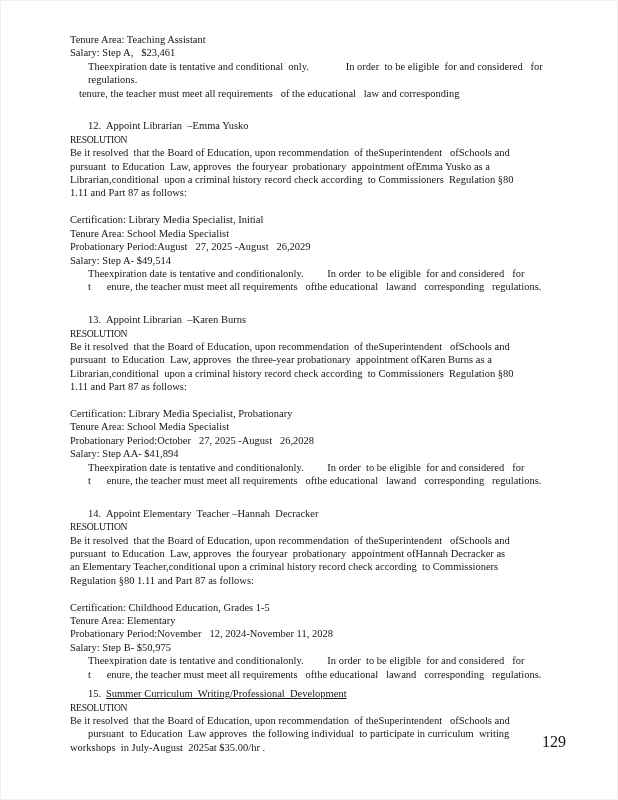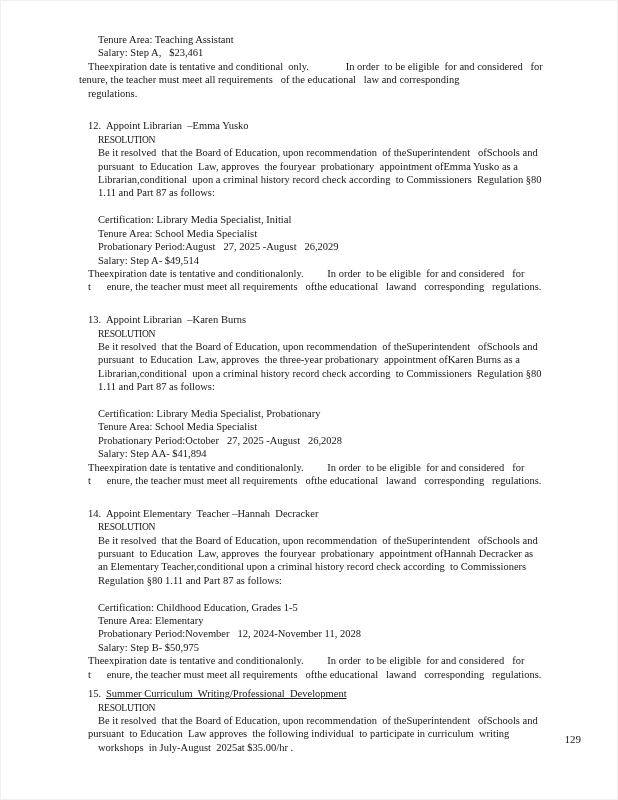--- a/index.html
+++ b/index.html
@@ -23,51 +23,51 @@
     top: 33px;
     left: 0;
     width: 100%;
   }
   .line {
     white-space: pre;
     line-height: 13.4px;
     min-height: 13.4px;
   }
   .i0 { padding-left: 88px; }
-  .i1 { padding-left: 98px; }
+  .i1 { padding-left: 70px; }
   .i2 { padding-left: 79px; }
   .num {
     display: inline-block;
     min-width: 18px;
     margin-top: 6px;
   }
   .res {
     font-size: 9.6px;
     letter-spacing: -0.3px;
   }
   .u { text-decoration: underline; }
   .pageno {
     position: absolute;
     top: 733px;
-    right: 37px;
-    font-size: 11px;
+    right: 52px;
+    font-size: 16px;
     color: #161616;
     font-family: Liberation Serif, serif;
   }
 </style>
 </head>
 <body>
 
 <div class="page">
   <div class="content">
       <div class="line i1"><span>Tenure Area: Teaching Assistant</span></div>
       <div class="line i1"><span>Salary: Step A,   $23,461</span></div>
       <div class="line i0"><span>Theexpiration date is tentative and conditional  only.              In order  to be eligible  for and considered   for</span></div>
+      <div class="line i0"><span>regulations.</span></div>
       <div class="line i2"><span>tenure, the teacher must meet all requirements   of the educational   law and corresponding</span></div>
-      <div class="line i0"><span>regulations.</span></div>
       <div class="line i1">&nbsp;</div>
       <div class="line i0"><span class="num">12. </span><span>Appoint Librarian  –Emma Yusko</span></div>
       <div class="line i1 res"><span>RESOLUTION</span></div>
       <div class="line i1"><span>Be it resolved  that the Board of Education, upon recommendation  of theSuperintendent   ofSchools and</span></div>
       <div class="line i1"><span>pursuant  to Education  Law, approves  the fouryear  probationary  appointment ofEmma Yusko as a</span></div>
       <div class="line i1"><span>Librarian,conditional  upon a criminal history record check according  to Commissioners  Regulation §80</span></div>
       <div class="line i1"><span>1.11 and Part 87 as follows:</span></div>
       <div class="line i1">&nbsp;</div>
       <div class="line i1"><span>Certification: Library Media Specialist, Initial</span></div>
       <div class="line i1"><span>Tenure Area: School Media Specialist</span></div>

